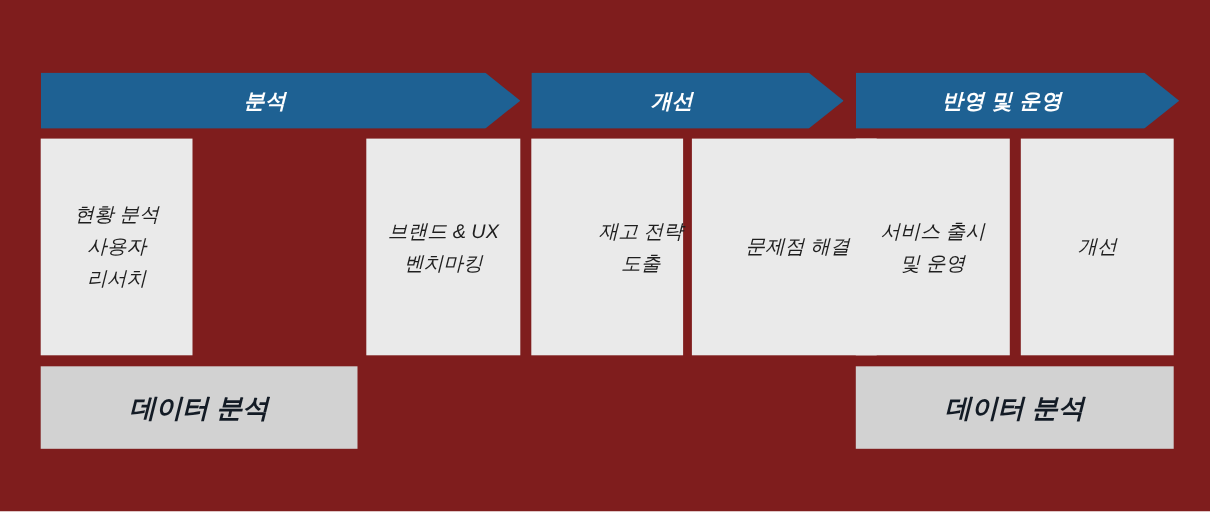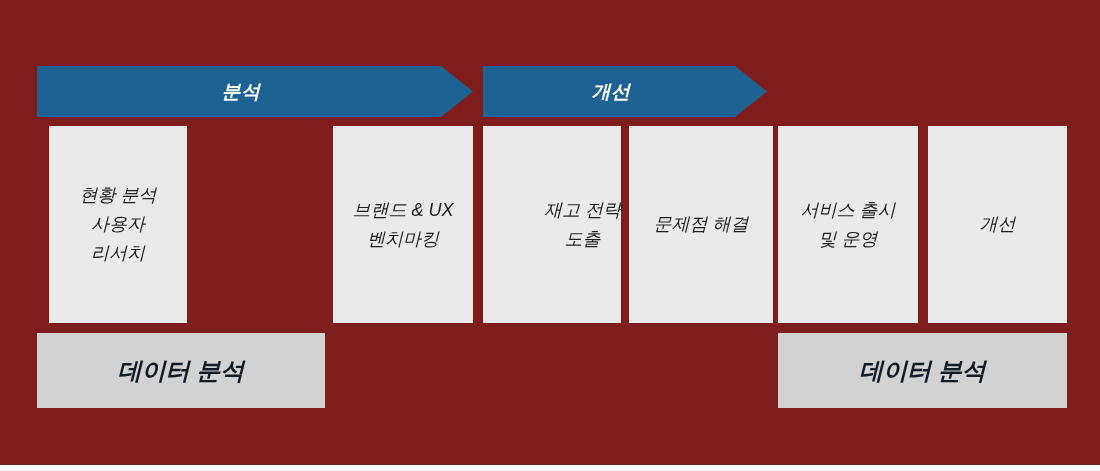--- a/index.html
+++ b/index.html
@@ -50,25 +50,25 @@
     align-items: center;
     justify-content: center;
   }
   .step-text {
     color: var(--step-text, #1F1F1F);
     font-size: 18px;
     line-height: 1.6;
     text-align: center;
     white-space: pre-line;
   }
-  .s1 { left: 37px;  width: 138px; margin-left: 12px; }
+  .s1 { left: 37px;  width: 138px; }
   .s2 { left: 186px; width: 137px; }
   .s3 { left: 333px; width: 140px; }
   .s4 { left: 483px; width: 138px; justify-content: flex-end; }
-  .s5 { left: 629px; width: 144px; }
+  .s5 { left: 629px; width: 144px; padding-left: 24px; }
   .s6 { left: 778px; width: 140px; }
   .s7 { left: 928px; width: 139px; }
 
   
   .databox {
     position: absolute;
     top: 333px;
     height: 75px;
     background: var(--data-gray, #D2D2D2);
     display: flex;
@@ -87,20 +87,23 @@
 </head>
 <body>
 
 <div class="canvas">
 
   <div class="arrow arrow-1">
     <span class="arrow-label">분석</span>
   </div>
   <div class="arrow arrow-2">
     <span class="arrow-label">개선</span>
+  </div>
+  <div class="arrow arrow-3">
+    <span class="arrow-label">반영 및 운영</span>
   </div>
 
   <div class="step s1">
     <span class="step-text">현황 분석
 사용자
 리서치</span>
   </div>
   <div class="step s3">
     <span class="step-text">브랜드 &amp; UX
 벤치마킹</span>

